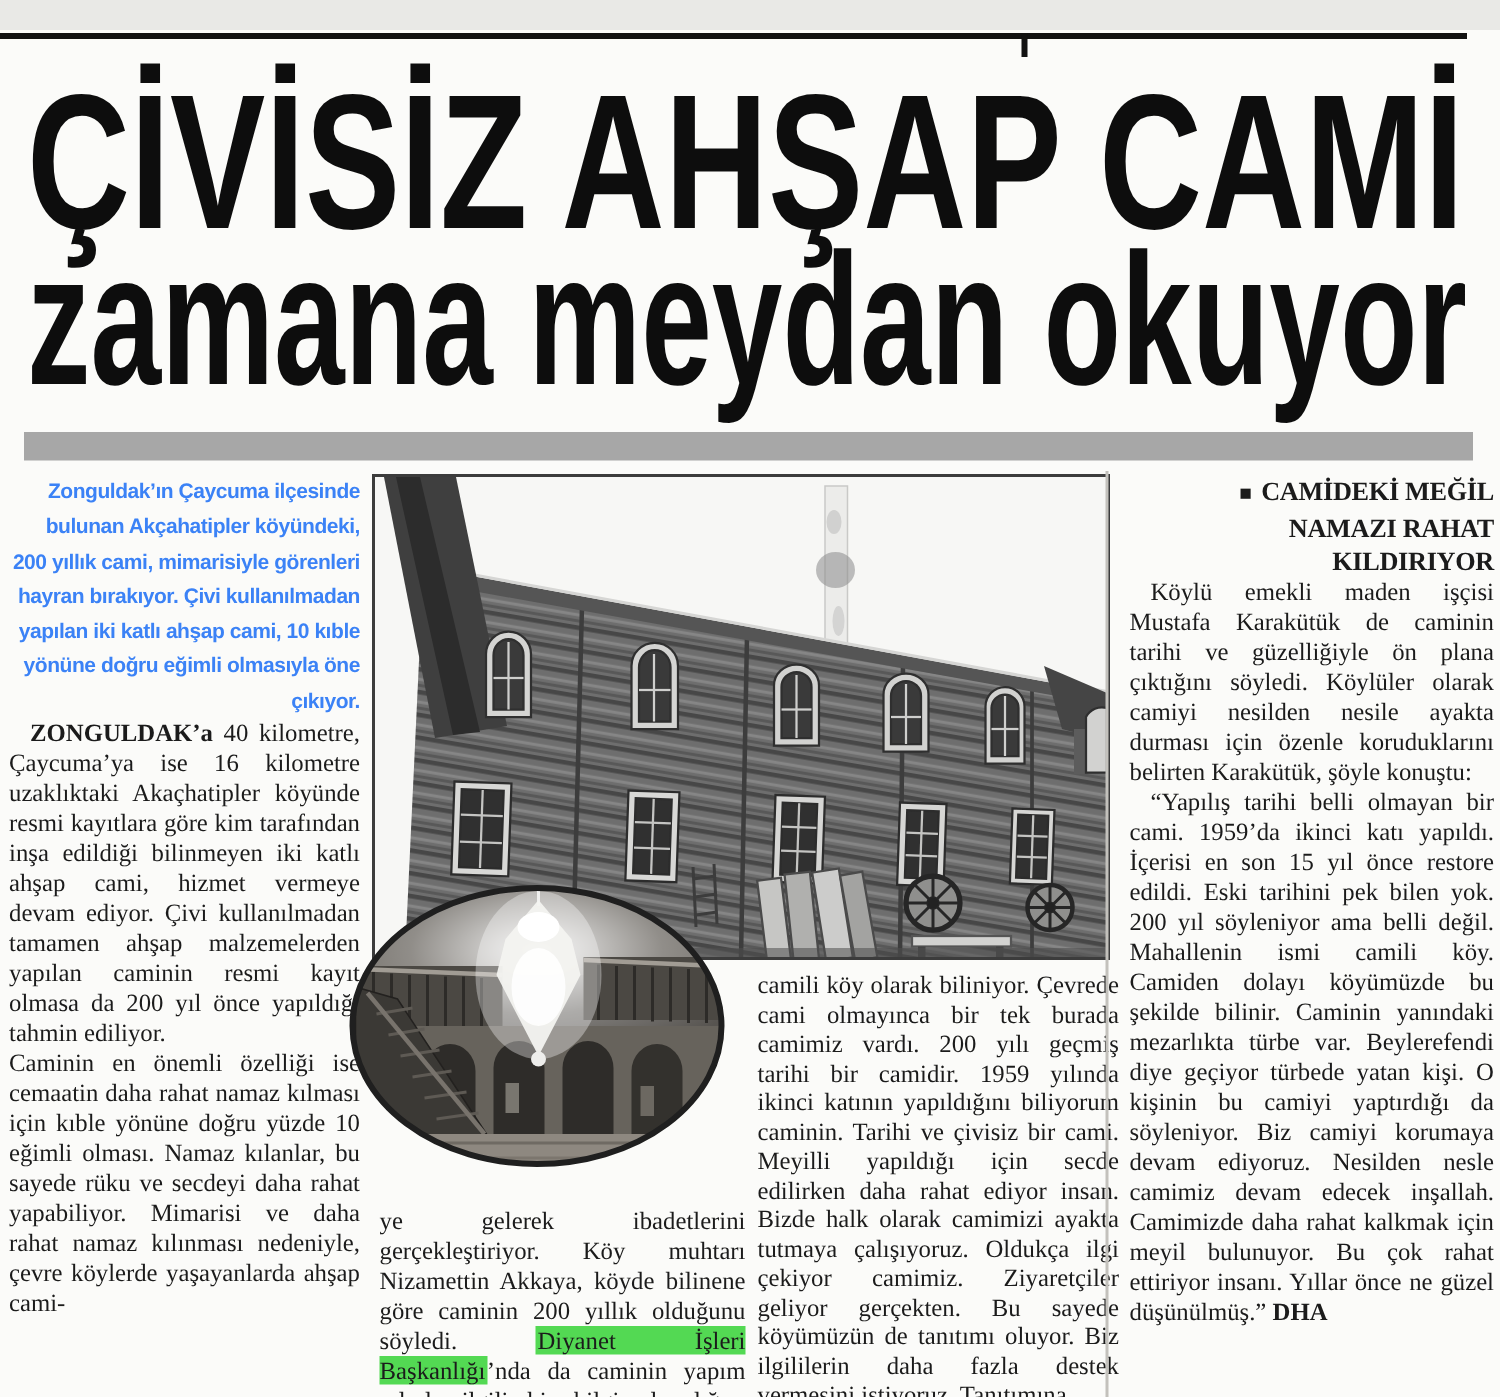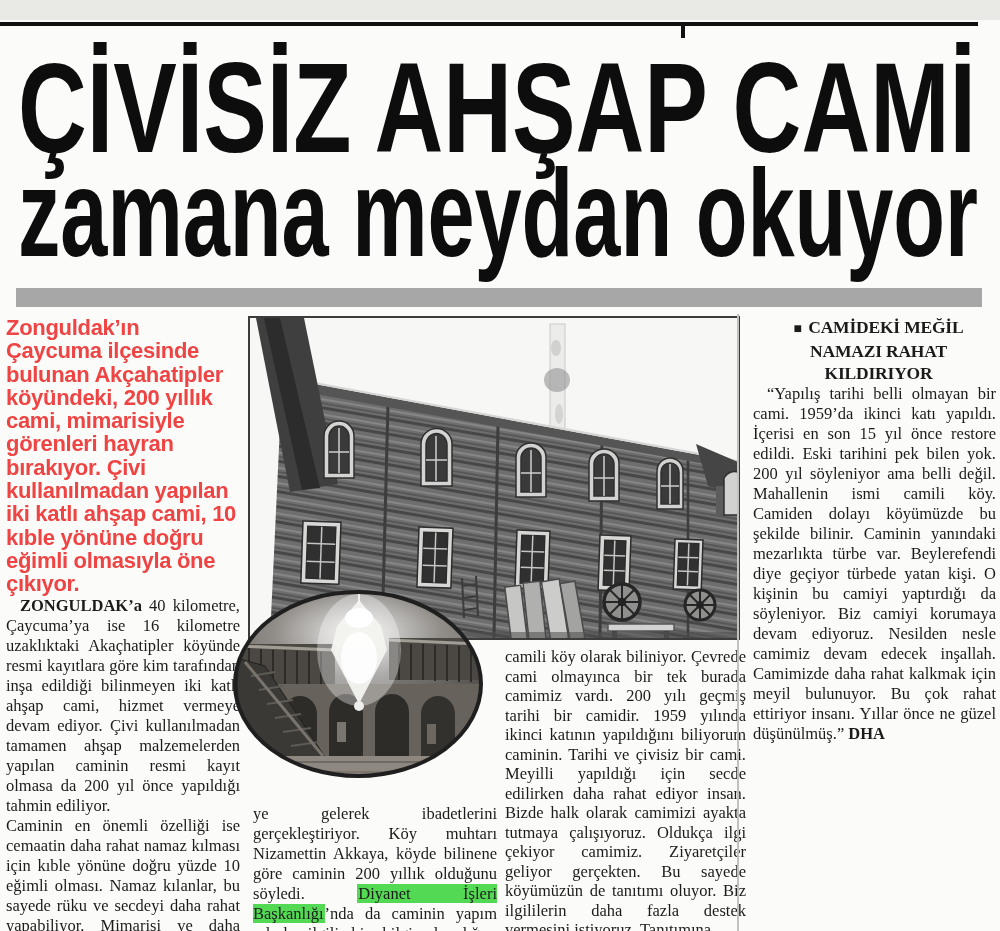--- a/index.html
+++ b/index.html
@@ -25,28 +25,28 @@
   
   .col{position:absolute;text-align:justify;font-size:16.5px;line-height:20px;}
   .col p{margin:0;}
   .col p.indent{text-indent:14px;}
   .col-1{left:6px;top:296px;width:234px;}
   .col-2{left:253px;top:784px;width:244px;}
   .col-3{left:505px;top:627px;width:241px;line-height:19.5px;}
   .col-4{left:753px;top:296px;width:243px;}
   .lead{
     font-family:"Liberation Sans",sans-serif;
-    font-size:22px;line-height:23.3px;font-weight:bold;
-    letter-spacing:-0.3px;text-align:left;color:#ef4444;
+    font-size:14px;line-height:23.3px;font-weight:bold;
+    letter-spacing:-0.3px;text-align:right;color:#3b82f6;
     margin:0 0 2px 0;
   }
   .lead-word{font-weight:bold;}
   .subhead{
     font-weight:bold;font-size:17.5px;line-height:22px;
-    text-align:center;margin:2px 0 2px 0;letter-spacing:-0.2px;
+    text-align:right;margin:2px 0 2px 0;letter-spacing:-0.2px;
   }
   .subhead-col1{padding-left:26px;}
   .subhead-col4{padding-left:8px;}
   .square-bullet{font-size:14px;letter-spacing:2px;}
   .hl{background:#53d953;padding:0 1px;}
   .sig{font-weight:bold;}
   
   .photo-frame{
     position:absolute;left:248px;top:296px;width:492px;height:324px;
     border:2px solid #3c3c3c;background:#f8f8f7;box-sizing:border-box;
@@ -319,18 +319,19 @@
   </div>
 
   <div class="col col-3">
     <p>camili köy olarak biliniyor. Çevrede cami olmayınca bir tek burada camimiz vardı. 200 yılı geçmiş tarihi bir camidir. 1959 yılında ikinci katının yapıldığını biliyorum caminin. Tarihi ve çivisiz bir cami. Meyilli yapıldığı için secde edilirken daha rahat ediyor insan. Bizde halk olarak camimizi ayakta tutmaya çalışıyoruz. Oldukça ilgi çekiyor camimiz. Ziyaretçiler geliyor gerçekten. Bu sayede köyümüzün de tanıtımı oluyor. Biz ilgililerin daha fazla destek vermesini istiyoruz. Tanıtımına</p>
   </div>
 
   <div class="col-divider"></div>
 
   <div class="col col-4">
     <p class="subhead subhead-col4"><span class="square-bullet">■</span> <span>CAMİDEKİ MEĞİL NAMAZI RAHAT KILDIRIYOR</span></p>
+    <p class="indent">Köylü emekli maden işçisi Mustafa Karakütük de caminin tarihi ve güzelliğiyle ön plana çıktığını söyledi. Köylüler olarak camiyi nesilden nesile ayakta durması için özenle koruduklarını belirten Karakütük, şöyle konuştu:</p>
     <p class="indent"><span>“Yapılış tarihi belli olmayan bir cami. 1959’da ikinci katı yapıldı. İçerisi en son 15 yıl önce restore edildi. Eski tarihini pek bilen yok. 200 yıl söyleniyor ama belli değil. Mahallenin ismi camili köy. Camiden dolayı köyümüzde bu şekilde bilinir. Caminin yanındaki mezarlıkta türbe var. Beylerefendi diye geçiyor türbede yatan kişi. O kişinin bu camiyi yaptırdığı da söyleniyor. Biz camiyi korumaya devam ediyoruz. Nesilden nesle camimiz devam edecek inşallah. Camimizde daha rahat kalkmak için meyil bulunuyor. Bu çok rahat ettiriyor insanı. Yıllar önce ne güzel düşünülmüş.” </span><span class="sig">DHA</span></p>
   </div>
 
   <div class="bottom-rule"></div>
 
 </div>
 
 </body></html>

